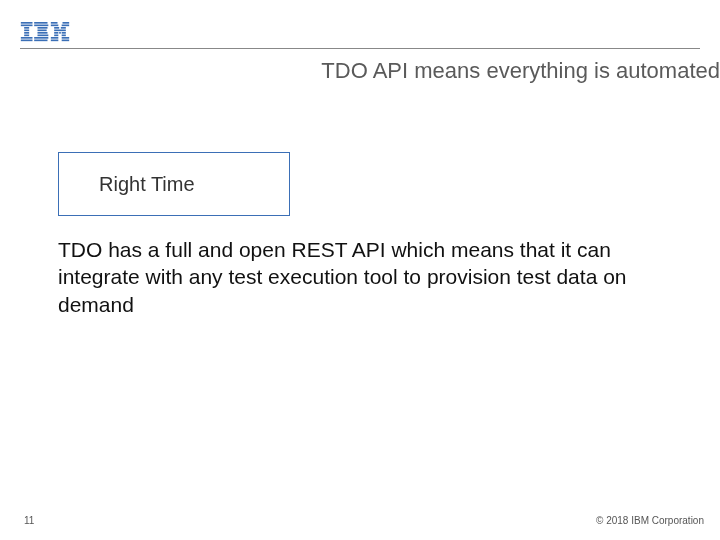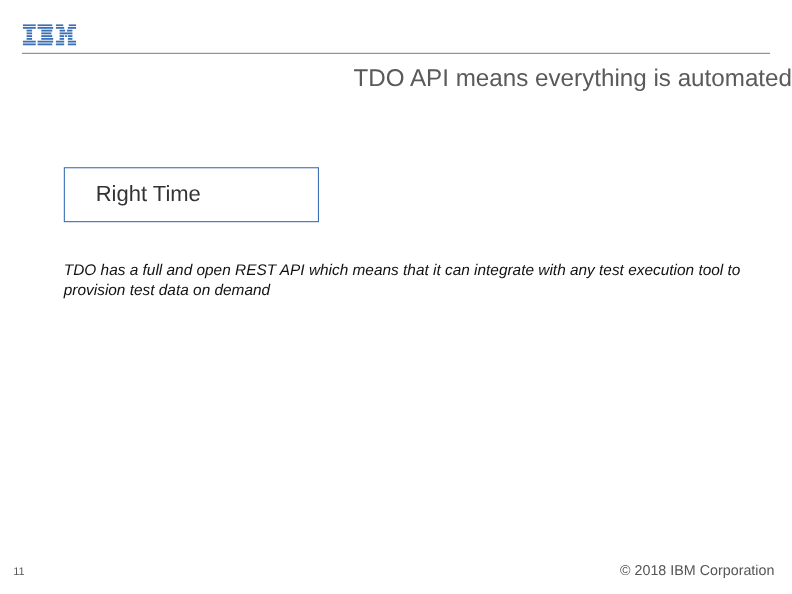--- a/index.html
+++ b/index.html
@@ -36,51 +36,50 @@
     text-align: right;
     font-size: 22px;
     color: #5a5a5a;
     font-weight: 400;
   }
   .box {
     position: absolute;
     top: 152px;
     left: 58px;
     width: 232px;
-    height: 50px;
+    height: 64px;
     border: 1px solid #3b6fb6;
     box-sizing: border-box;
     display: flex;
     align-items: center;
-    padding-left: 28px;
+    padding-left: 40px;
     font-size: 20px;
     color: #333;
   }
   .bodytext {
     position: absolute;
     top: 236px;
     left: 58px;
     right: 40px;
-    font-size: 14px;
+    font-size: 21px;
     line-height: 1.3;
     color: #111;
-    font-style: italic;
   }
   .pagenum {
     position: absolute;
-    left: 12px;
+    left: 24px;
     bottom: 14px;
     font-size: 10px;
     color: #555;
   }
   .copyright {
     position: absolute;
     right: 16px;
     bottom: 14px;
-    font-size: 13px;
+    font-size: 10px;
     color: #555;
     margin-top: 39px;
   }
 </style>
 </head>
 <body>
 
 <div class="logo">
 <svg viewBox="0 0 58 24" width="50" height="20">
   <g fill="#3b6fb6">

